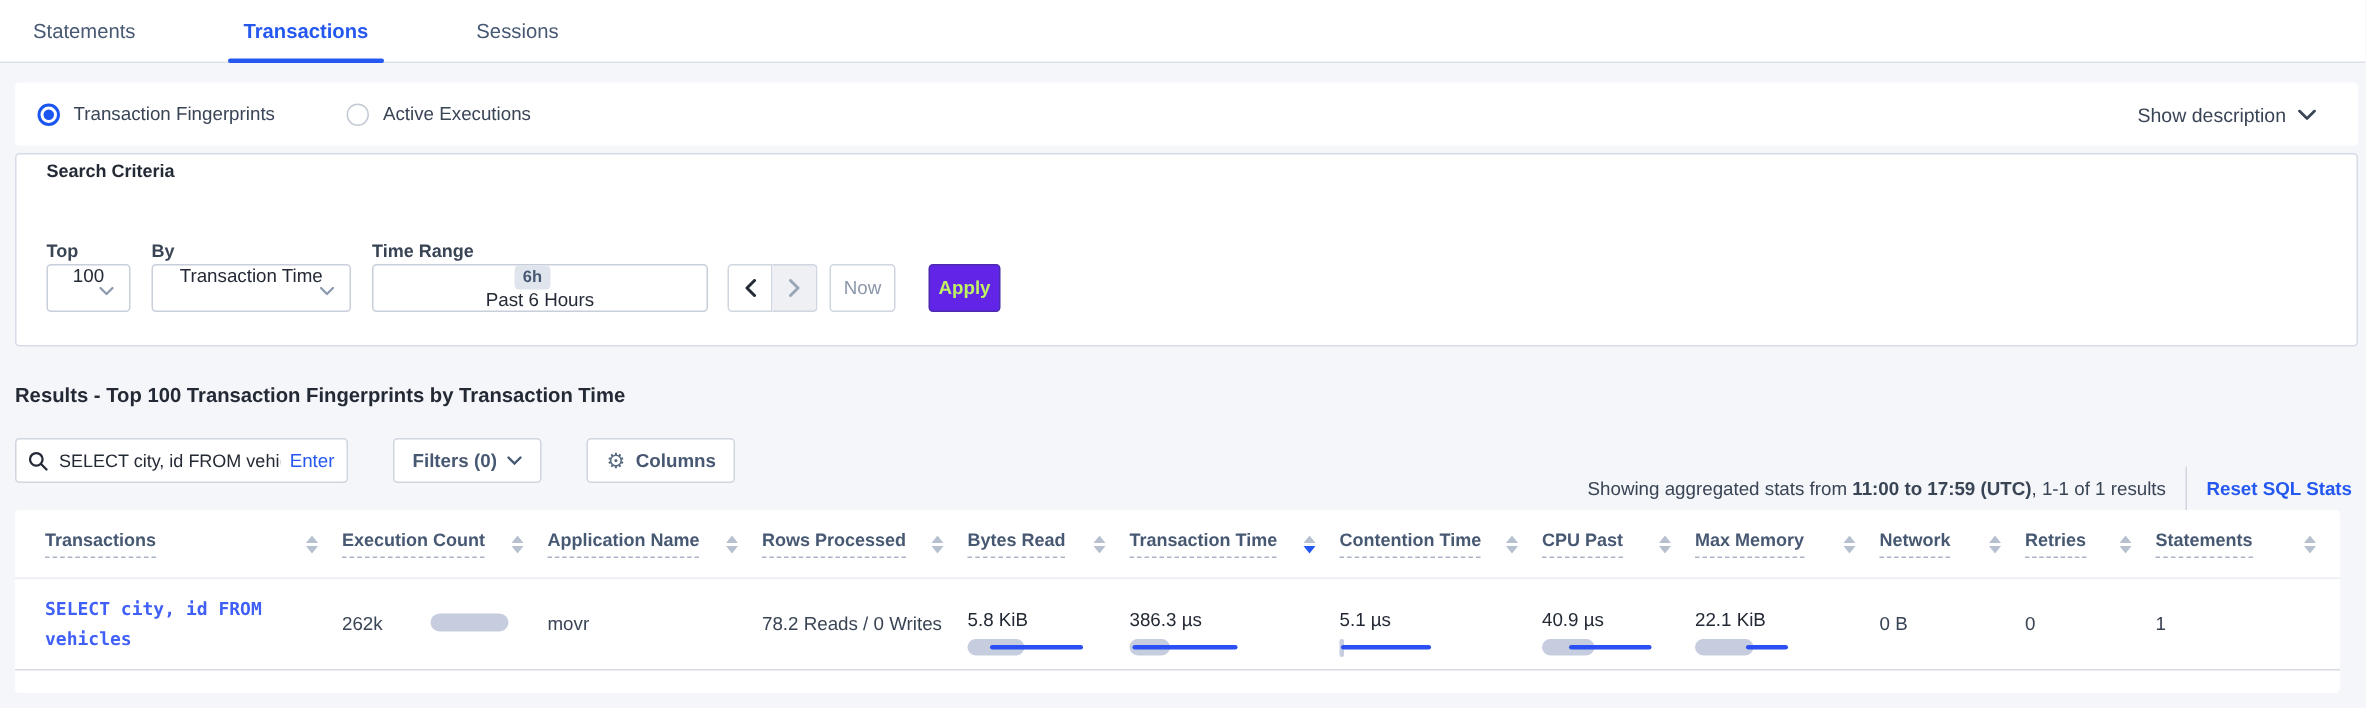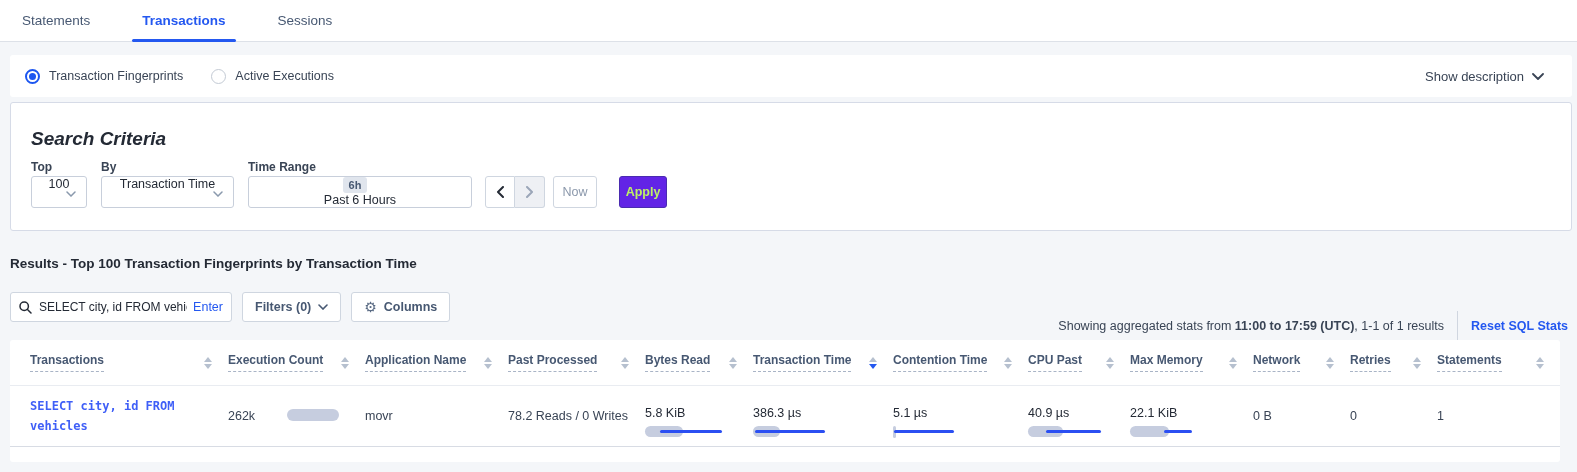--- a/index.html
+++ b/index.html
@@ -4,21 +4,21 @@
 <style>
   * { margin:0; padding:0; box-sizing:border-box; }
   html,body { width:1577px; height:472px; }
   body {
     font-family:"Liberation Sans", sans-serif;
     background:#f4f6f9;
     color:#242a35;
     position:relative;
     overflow:hidden;
   }
-  .abs { position:absolute; }
+  .abs { position:absolute;gap:20px; }
 
   
   .tabbar {
     left:0; top:0; width:1577px; height:42px;
     background:#fff; border-bottom:1px solid #dde1e8;
     display:flex; align-items:stretch; padding-left:12px;
   }
   .tab {
     display:flex; align-items:center; padding:0 10px; margin-right:32px;
     font-size:13.5px; color:#475872; cursor:pointer; position:relative;
@@ -48,21 +48,21 @@
   .show-desc {
     margin-left:auto; display:flex; align-items:center; gap:8px;
     font-size:13px; color:#394455; cursor:pointer;
   }
 
   
   .criteria-card {
     left:10px; top:102px; width:1562px; height:129px;
     background:#fff; border:1px solid #d6dbe7; border-radius:3px;
   }
-  .criteria-title { position:absolute; left:20px; top:25px; font-size:19px; font-weight:700; color:#242a35;font-style:italic; }
+  .criteria-title { position:absolute; left:20px; top:4px; font-size:12px; font-weight:700; color:#242a35; }
   .field-label { position:absolute; top:57px; font-size:12px; font-weight:700; color:#394455; }
   .ctl { position:absolute; top:73px; height:32px; }
   .select {
     background:#fff; border:1px solid #c8cfdb; border-radius:3px;
     display:flex; align-items:center; padding:0 10px; cursor:pointer;
     font-size:12.5px; color:#242a35;flex-direction:column;
   }
   .select .chev { margin-left:auto; }
   .tr-badge {
     background:#e0e5ed; color:#475872; font-size:11px; font-weight:700;
@@ -265,21 +265,21 @@
         </span>
       </div>
     <div class="th">
         <span class="hlabel">Application Name</span>
         <span class="sorter">
           <i class="tri-up"></i>
           <i class="tri-down"></i>
         </span>
       </div>
     <div class="th">
-        <span class="hlabel">Past Processed</span>
+        <span class="hlabel">Rows Processed</span>
         <span class="sorter">
           <i class="tri-up"></i>
           <i class="tri-down"></i>
         </span>
       </div>
     <div class="th">
         <span class="hlabel">Bytes Read</span>
         <span class="sorter">
           <i class="tri-up"></i>
           <i class="tri-down"></i>

